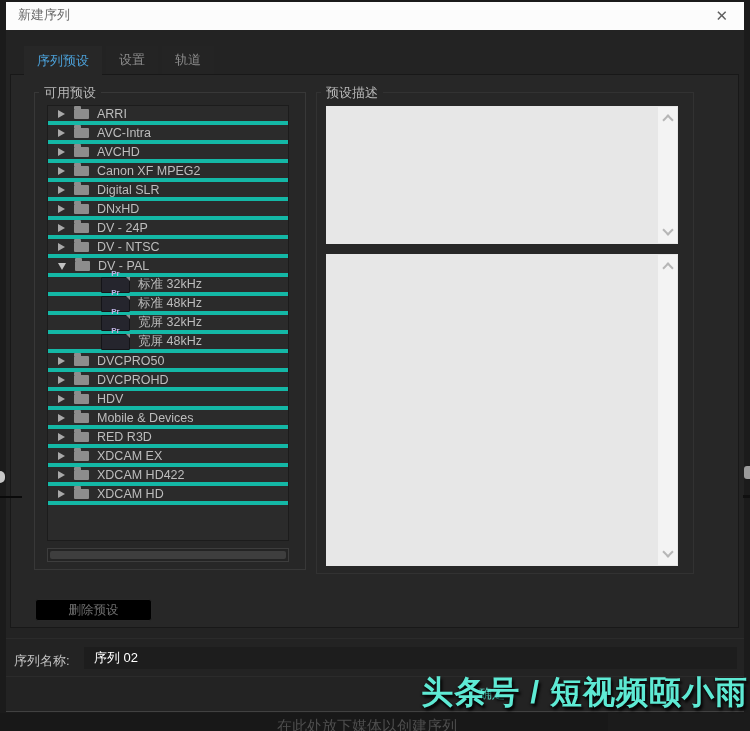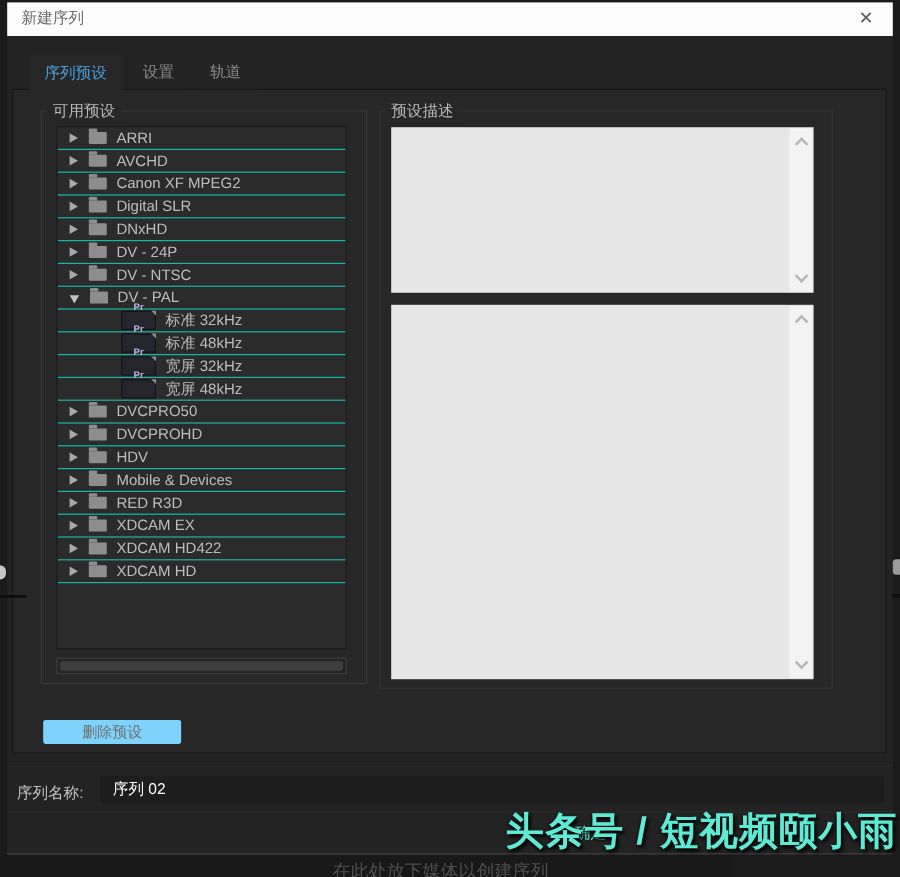--- a/index.html
+++ b/index.html
@@ -44,21 +44,21 @@
   }
   .fs-left{ left:34px; top:92px; width:272px; height:478px; }
   .fs-right{ left:316px; top:92px; width:378px; height:482px; border-color:#323232; }
   
   .listbox{
     position:absolute; left:47px; top:105px; width:242px; height:436px;
     background:#2b2b2b; border:1px solid #1c1c1c; overflow:hidden; z-index:3;
   }
   .row{
     height:19px; display:flex; align-items:center;
-    border-bottom:1px solid #14b8a6; font-size:12.5px; color:#bdbdbd;
+    border-bottom:4px solid #14b8a6; font-size:12.5px; color:#bdbdbd;
     cursor:default; white-space:nowrap;
   }
   .tri{ width:0; height:0; margin-left:10px; flex:none; }
   .tri.right{ border-left:7px solid #a9a9a9; border-top:4px solid transparent; border-bottom:4px solid transparent; }
   .tri.down{ border-top:7px solid #c2c2c2; border-left:4px solid transparent; border-right:4px solid transparent; margin-top:2px;}
   .folder{ width:15px; height:10px; background:#8d8d8d; border-radius:1px; margin-left:9px; position:relative; flex:none; }
   .folder::before{ content:""; position:absolute; top:-3px; left:0; width:7px; height:3px; background:#8d8d8d; border-radius:1px 1px 0 0; }
   .row .lbl{ margin-left:8px; }
   .row.child{ padding-left:53px; }
   .pricon{
@@ -84,21 +84,21 @@
     position:absolute; top:1px; bottom:1px; right:1px; width:19px;
     background:#f3f3f3; display:flex; flex-direction:column;
     justify-content:space-between; align-items:center; padding:7px 0;
   }
   .chev{ width:8px; height:8px; border:solid #b6b6b6; border-width:0 2px 2px 0; }
   .chev.up{ transform:rotate(-135deg); margin-top:2px; }
   .chev.down{ transform:rotate(45deg); margin-bottom:2px; }
   
   .delete-btn{
     position:absolute; left:35px; top:599px; width:117px; height:22px;
-    background:#7dd3fc; border:1px solid #282828; border-radius:3px;
+    background:#000000; border:1px solid #282828; border-radius:3px;
     color:#6e6e6e; font-size:12.5px; display:flex; align-items:center;
     justify-content:center; z-index:3;
   }
   .divider{ position:absolute; left:6px; width:738px; height:1px; background:#2b2b2b; }
   .seq-label{ position:absolute; left:14px; top:652px; font-size:13px; color:#c2c2c2; z-index:3; }
   .seq-input{
     position:absolute; left:84px; top:647px; width:653px; height:22px;
     background:#1d1d1d; border:none; outline:none; color:#ffffff;
     font-size:13px; padding-left:10px; z-index:3;
     font-family:"Liberation Sans","DejaVu Sans",sans-serif;
@@ -151,20 +151,25 @@
 
 <div class="listbox">
     <div class="row">
       <span class="tri right"></span>
       <span class="folder"></span>
       <span class="lbl">ARRI</span>
     </div>
     <div class="row">
       <span class="tri right"></span>
       <span class="folder"></span>
+      <span class="lbl">AVC-Intra</span>
+    </div>
+    <div class="row">
+      <span class="tri right"></span>
+      <span class="folder"></span>
       <span class="lbl">AVCHD</span>
     </div>
     <div class="row">
       <span class="tri right"></span>
       <span class="folder"></span>
       <span class="lbl">Canon XF MPEG2</span>
     </div>
     <div class="row">
       <span class="tri right"></span>
       <span class="folder"></span>

